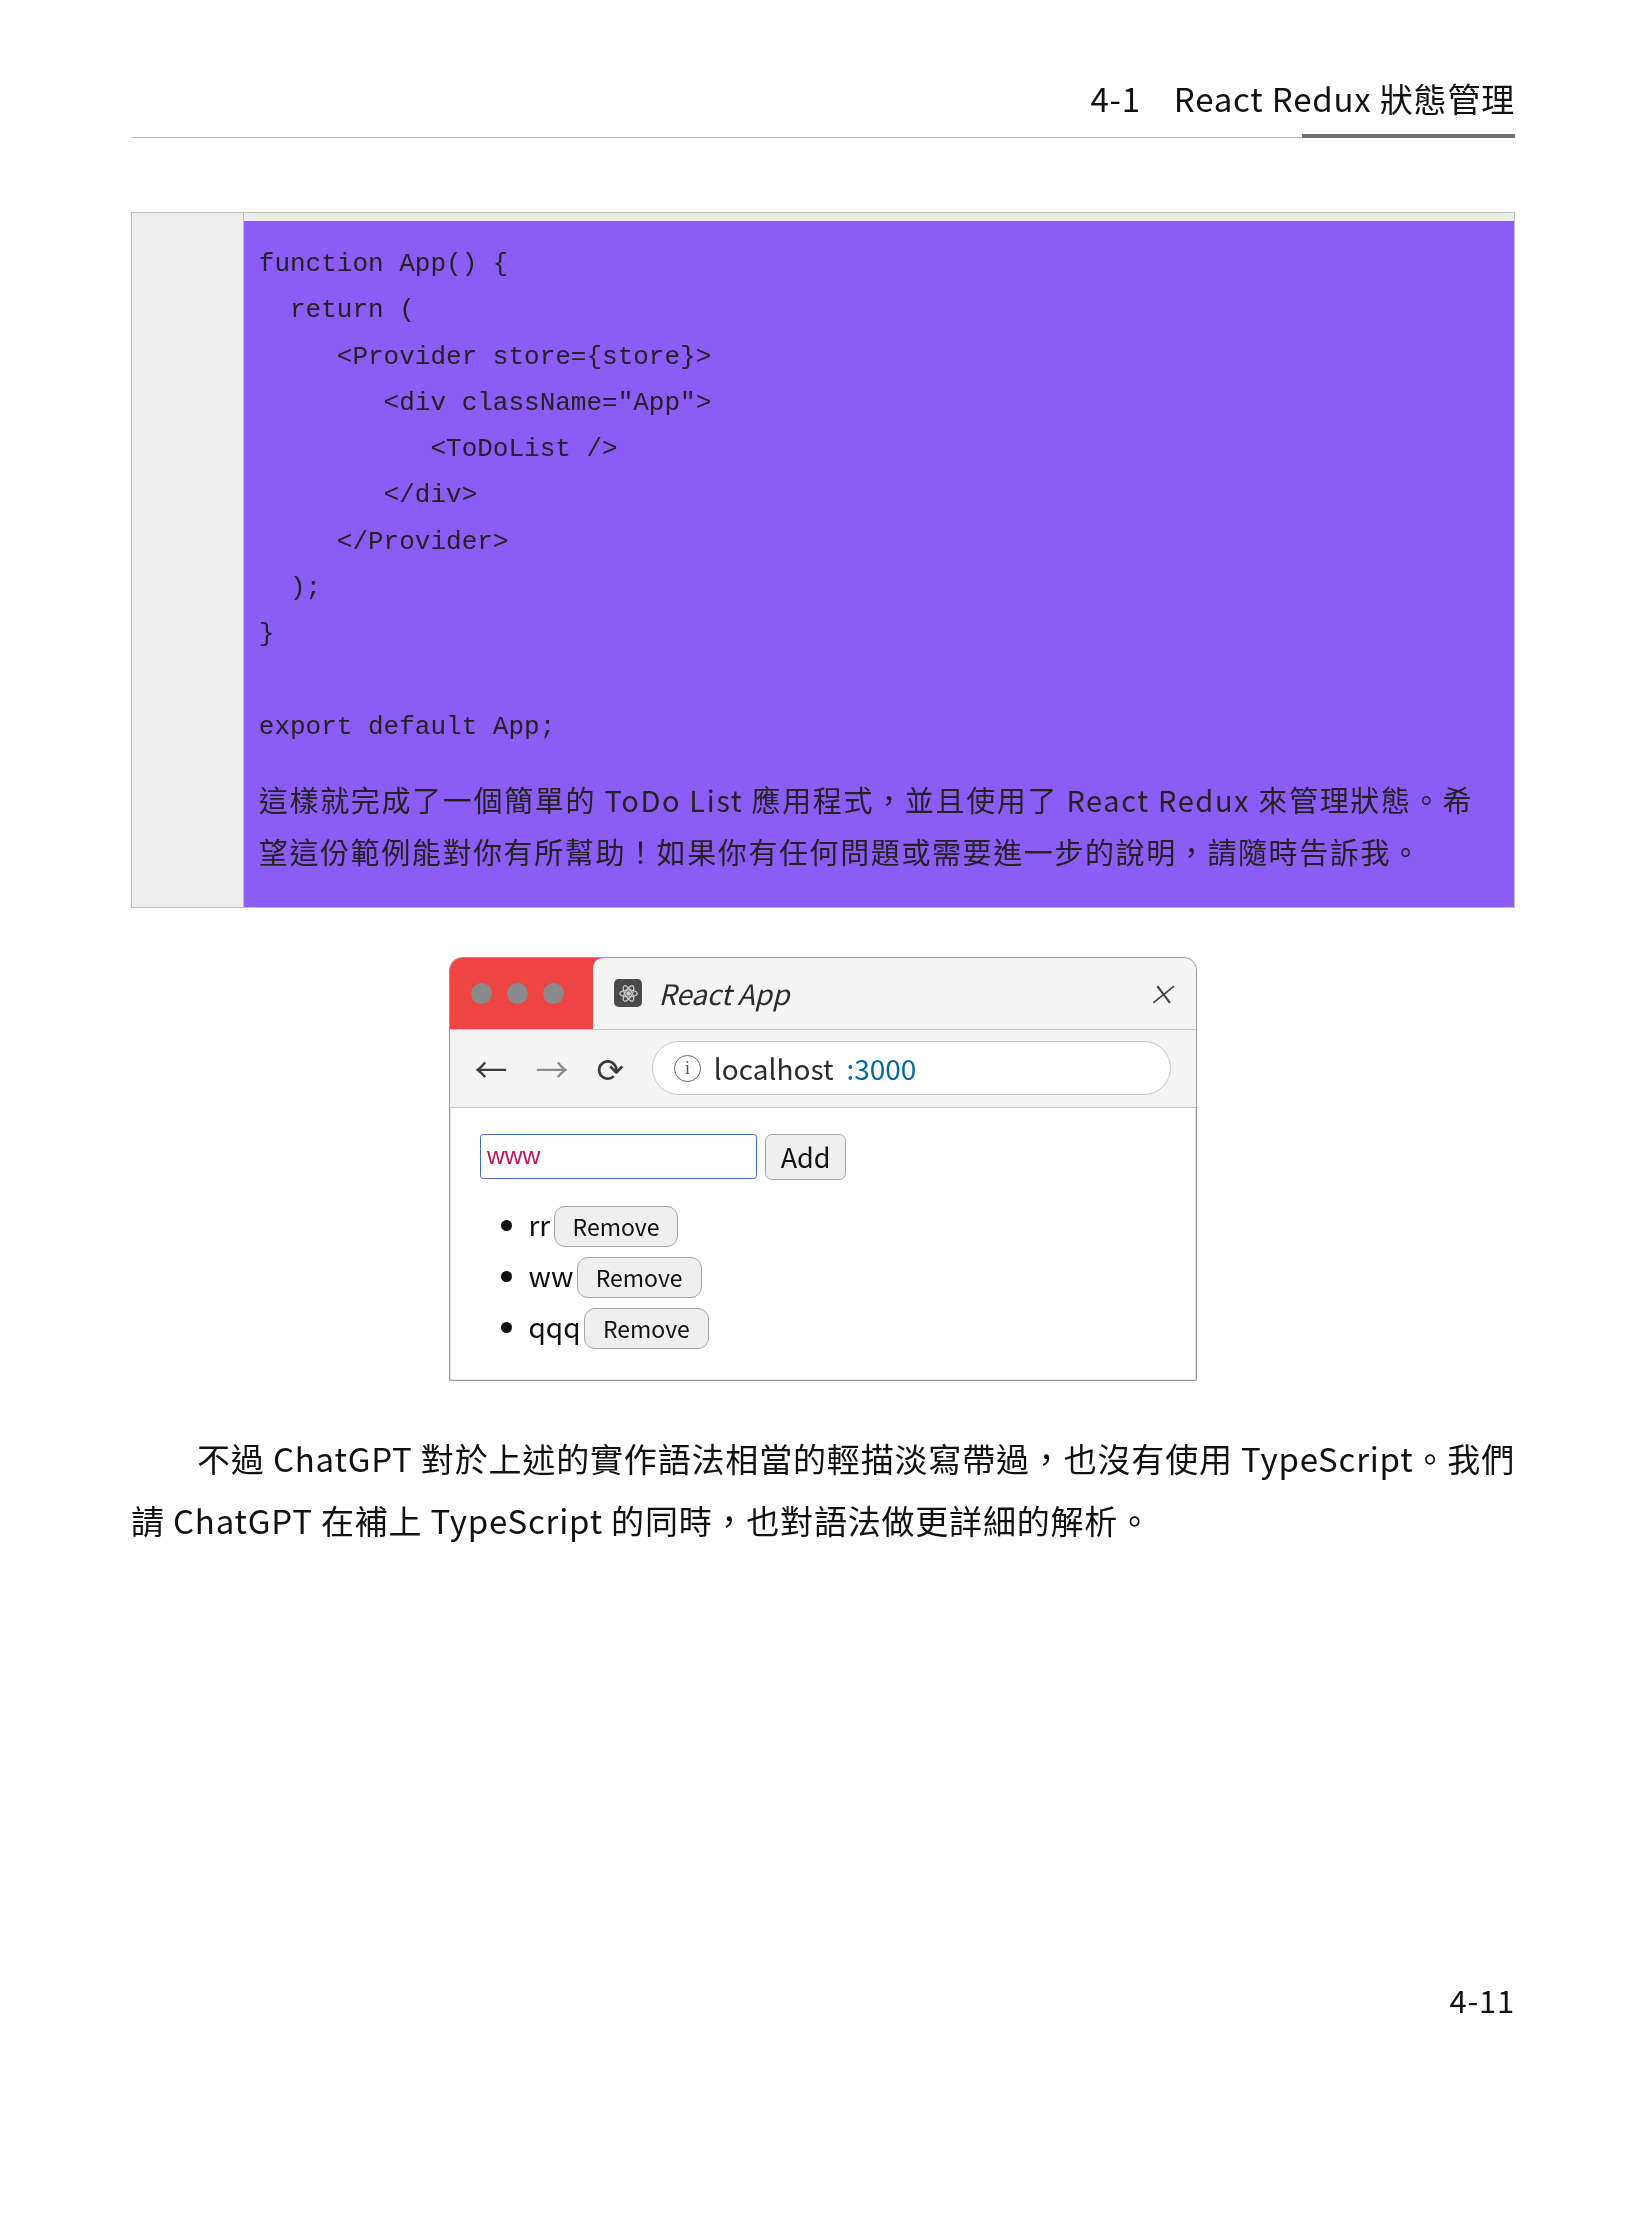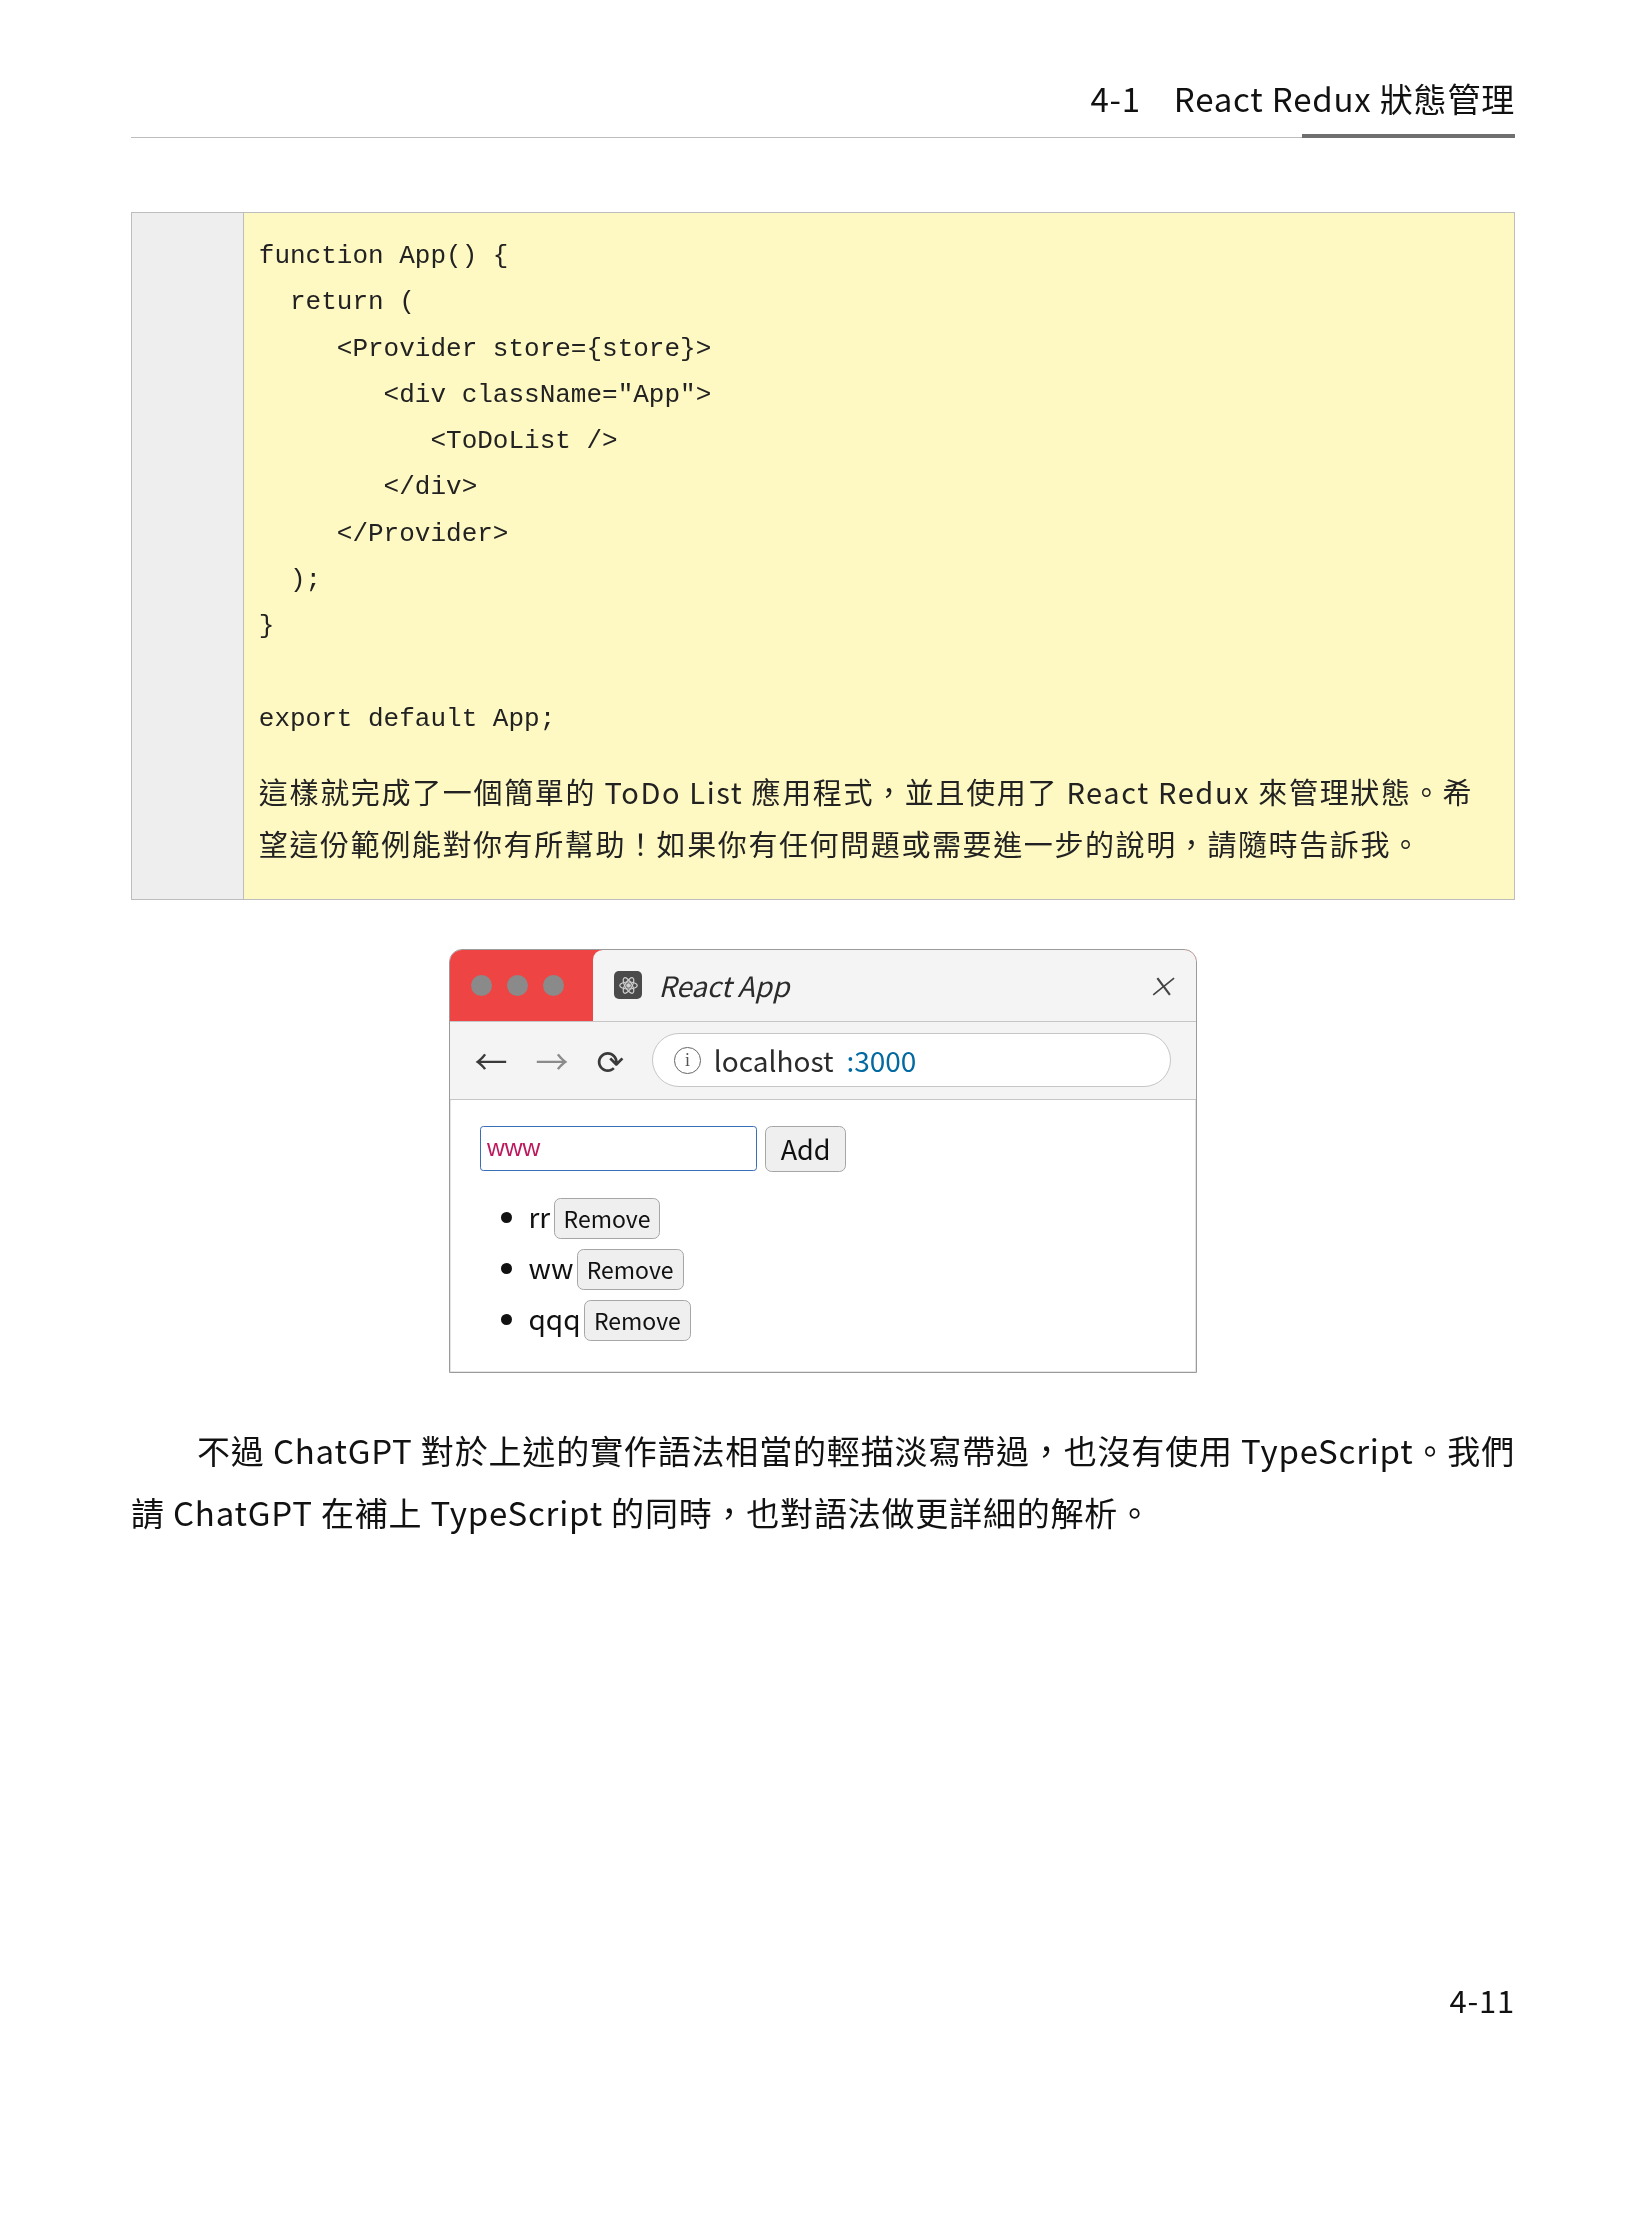--- a/index.html
+++ b/index.html
@@ -50,21 +50,22 @@
     background: #eee;
   }
   .box-left {
     width: 111px;
     border-right: 0.8px solid #bdbdbd;
     background: #eee;
   }
   .box-right {
     flex: 1;
     padding: 19.7px 41px 29.5px 14.8px;
-    background: #fef9c3;
+    background: #8b5cf6;
+    margin-top: 8px;
   }
   pre.codeblock {
     margin: 0 0 23px 0;
     font-family: "Menlo", "Consolas", "Courier New", monospace;
     font-size: 26px;
     line-height: 1.78;
     white-space: pre;
     color: #222;
   }
   .box-desc {
@@ -219,21 +220,21 @@
     display: inline-flex;
     align-items: center;
   }
   ul.todo {
     margin: 8.2px 0 0 0;
     padding-left: 49px;
     font-size: 28px;
     line-height: 1.7;
   }
   ul.todo li { margin-bottom: 3.3px; }
-  ul.todo .btn { height: 39px; font-size: 23px; padding: 0 9px; margin-left: 3.3px; }
+  ul.todo .btn { height: 39px; font-size: 23px; padding: 0 18px; margin-left: 3.3px; border-radius: 11px; }
 
   .page-num {
     position: absolute;
     right: 131px;
     bottom: 62px;
     font-size: 31px;
     letter-spacing: 0.8px;
   }
 </style>
 </head>

